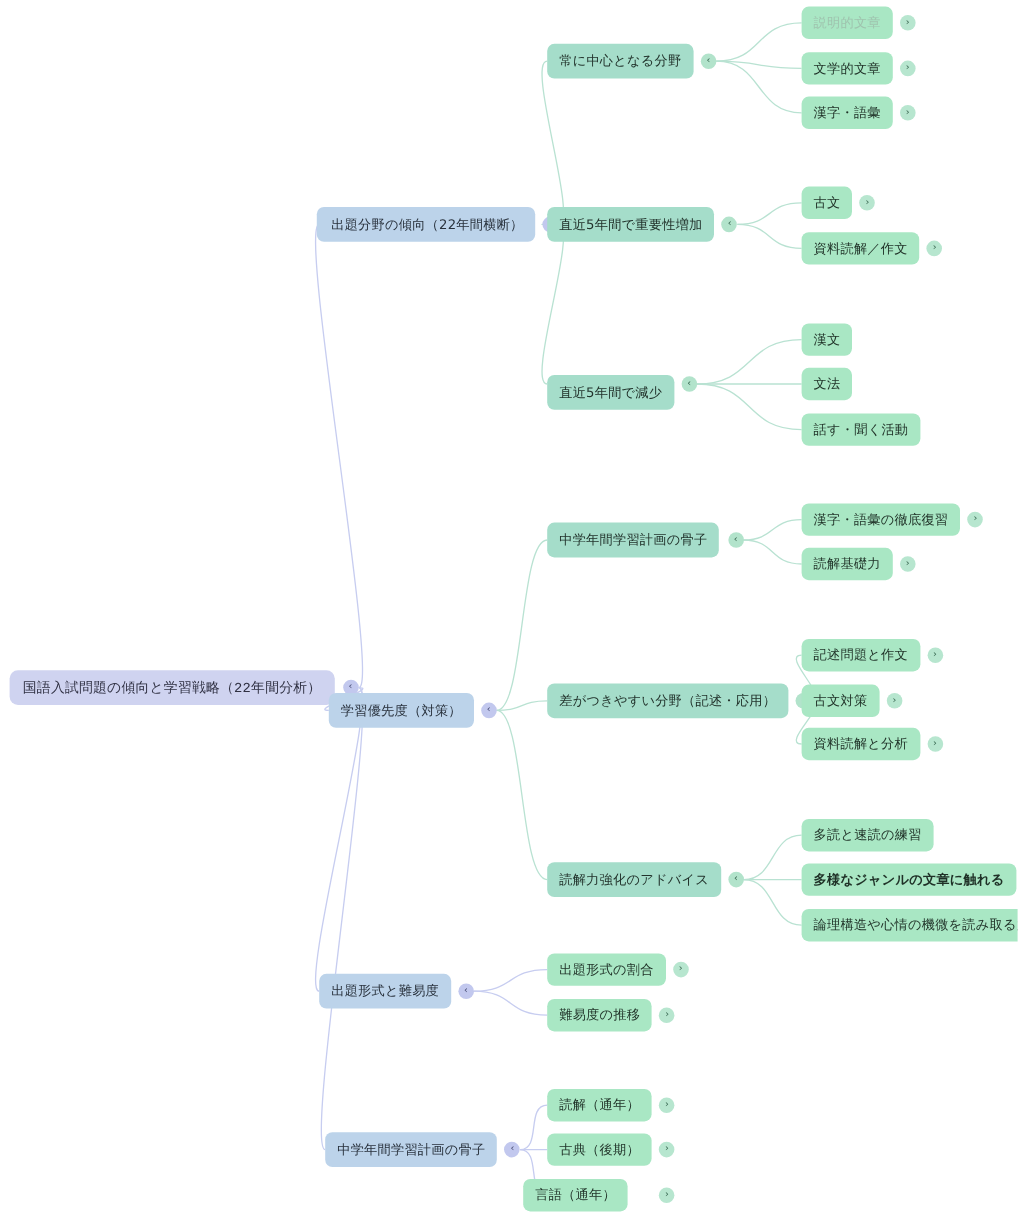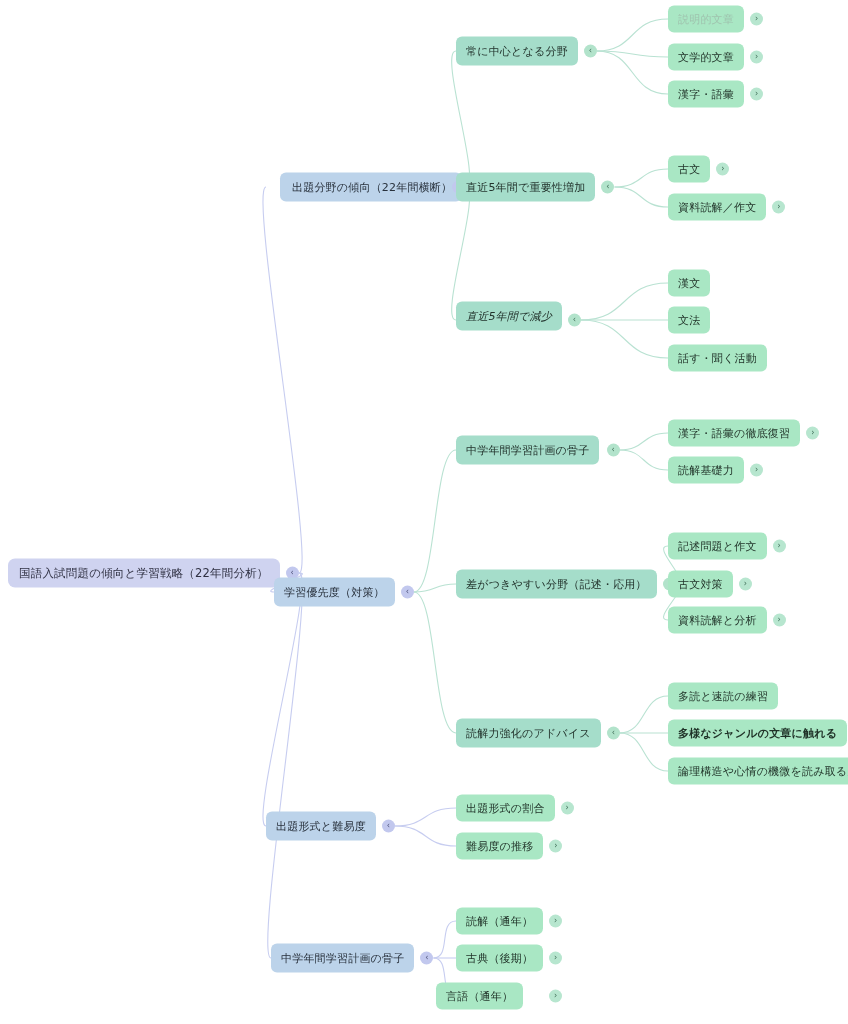--- a/index.html
+++ b/index.html
@@ -37,20 +37,21 @@
     white-space: nowrap;
     letter-spacing: 0.2px;
     transform: translateY(-50%);
   }
   .node.root {
     background: #cfd3f0;
     color: #2f3042;
     font-size: 11.5px;
     padding: 7px 11px;
     border-radius: 7px;
+    font-family: Liberation Mono, monospace;
   }
   .node.lvl2 {
     background: #bcd3ea;
     color: #28313c;
     font-size: 11px;
     padding: 7px 10px;
   }
   .node.lvl3 {
     background: #a5ddca;
     color: #22332c;
@@ -130,21 +131,21 @@
       <path d="M 433.46875 958 C 451.46875 958, 438 921, 456 921" fill="none" stroke="#c7cdf0" stroke-width="1.1"></path>
       <path d="M 433.46875 958 C 451.46875 958, 438 958, 456 958" fill="none" stroke="#c7cdf0" stroke-width="1.1"></path>
       <path d="M 433.46875 958 C 451.46875 958, 438 996, 456 996" fill="none" stroke="#c7cdf0" stroke-width="1.1"></path>
     </svg>
 <div class="node root" style="left: 8px; top: 573px;">
       <span>国語入試問題の傾向と学習戦略（22年間分析）</span>
     </div>
     <div class="toggle blue" style="left: 285.578px; top: 573px;">
       <span>‹</span>
     </div>
-    <div class="node lvl2" style="left: 280px; top: 187px; padding-left: 12px;">
+    <div class="node lvl2" style="left: 264px; top: 187px; padding-left: 12px;">
       <span>出題分野の傾向（22年間横断）</span>
     </div>
     <div class="toggle blue" style="left: 452.266px; top: 187px;">
       <span>‹</span>
     </div>
     <div class="node lvl3" style="left: 456px; top: 51px;">
       <span>常に中心となる分野</span>
     </div>
     <div class="toggle teal2" style="left: 583.844px; top: 51px;">
       <span>‹</span>
@@ -178,21 +179,21 @@
     </div>
     <div class="toggle teal" style="left: 716.406px; top: 169px;">
       <span>›</span>
     </div>
     <div class="node lvl4" style="left: 668px; top: 207px;">
       <span>資料読解／作文</span>
     </div>
     <div class="toggle teal" style="left: 772.406px; top: 207px;">
       <span>›</span>
     </div>
-    <div class="node lvl3" style="left: 456px; top: 316px; font-style: italic;">
+    <div class="node lvl3" style="left: 456px; top: 327px;">
       <span>直近5年間で減少</span>
     </div>
     <div class="toggle teal2" style="left: 567.859px; top: 320px;">
       <span>‹</span>
     </div>
     <div class="node lvl4" style="left: 668px; top: 283px;">
       <span>漢文</span>
     </div>
     <div class="node lvl4" style="left: 668px; top: 320px;">
       <span>文法</span>

